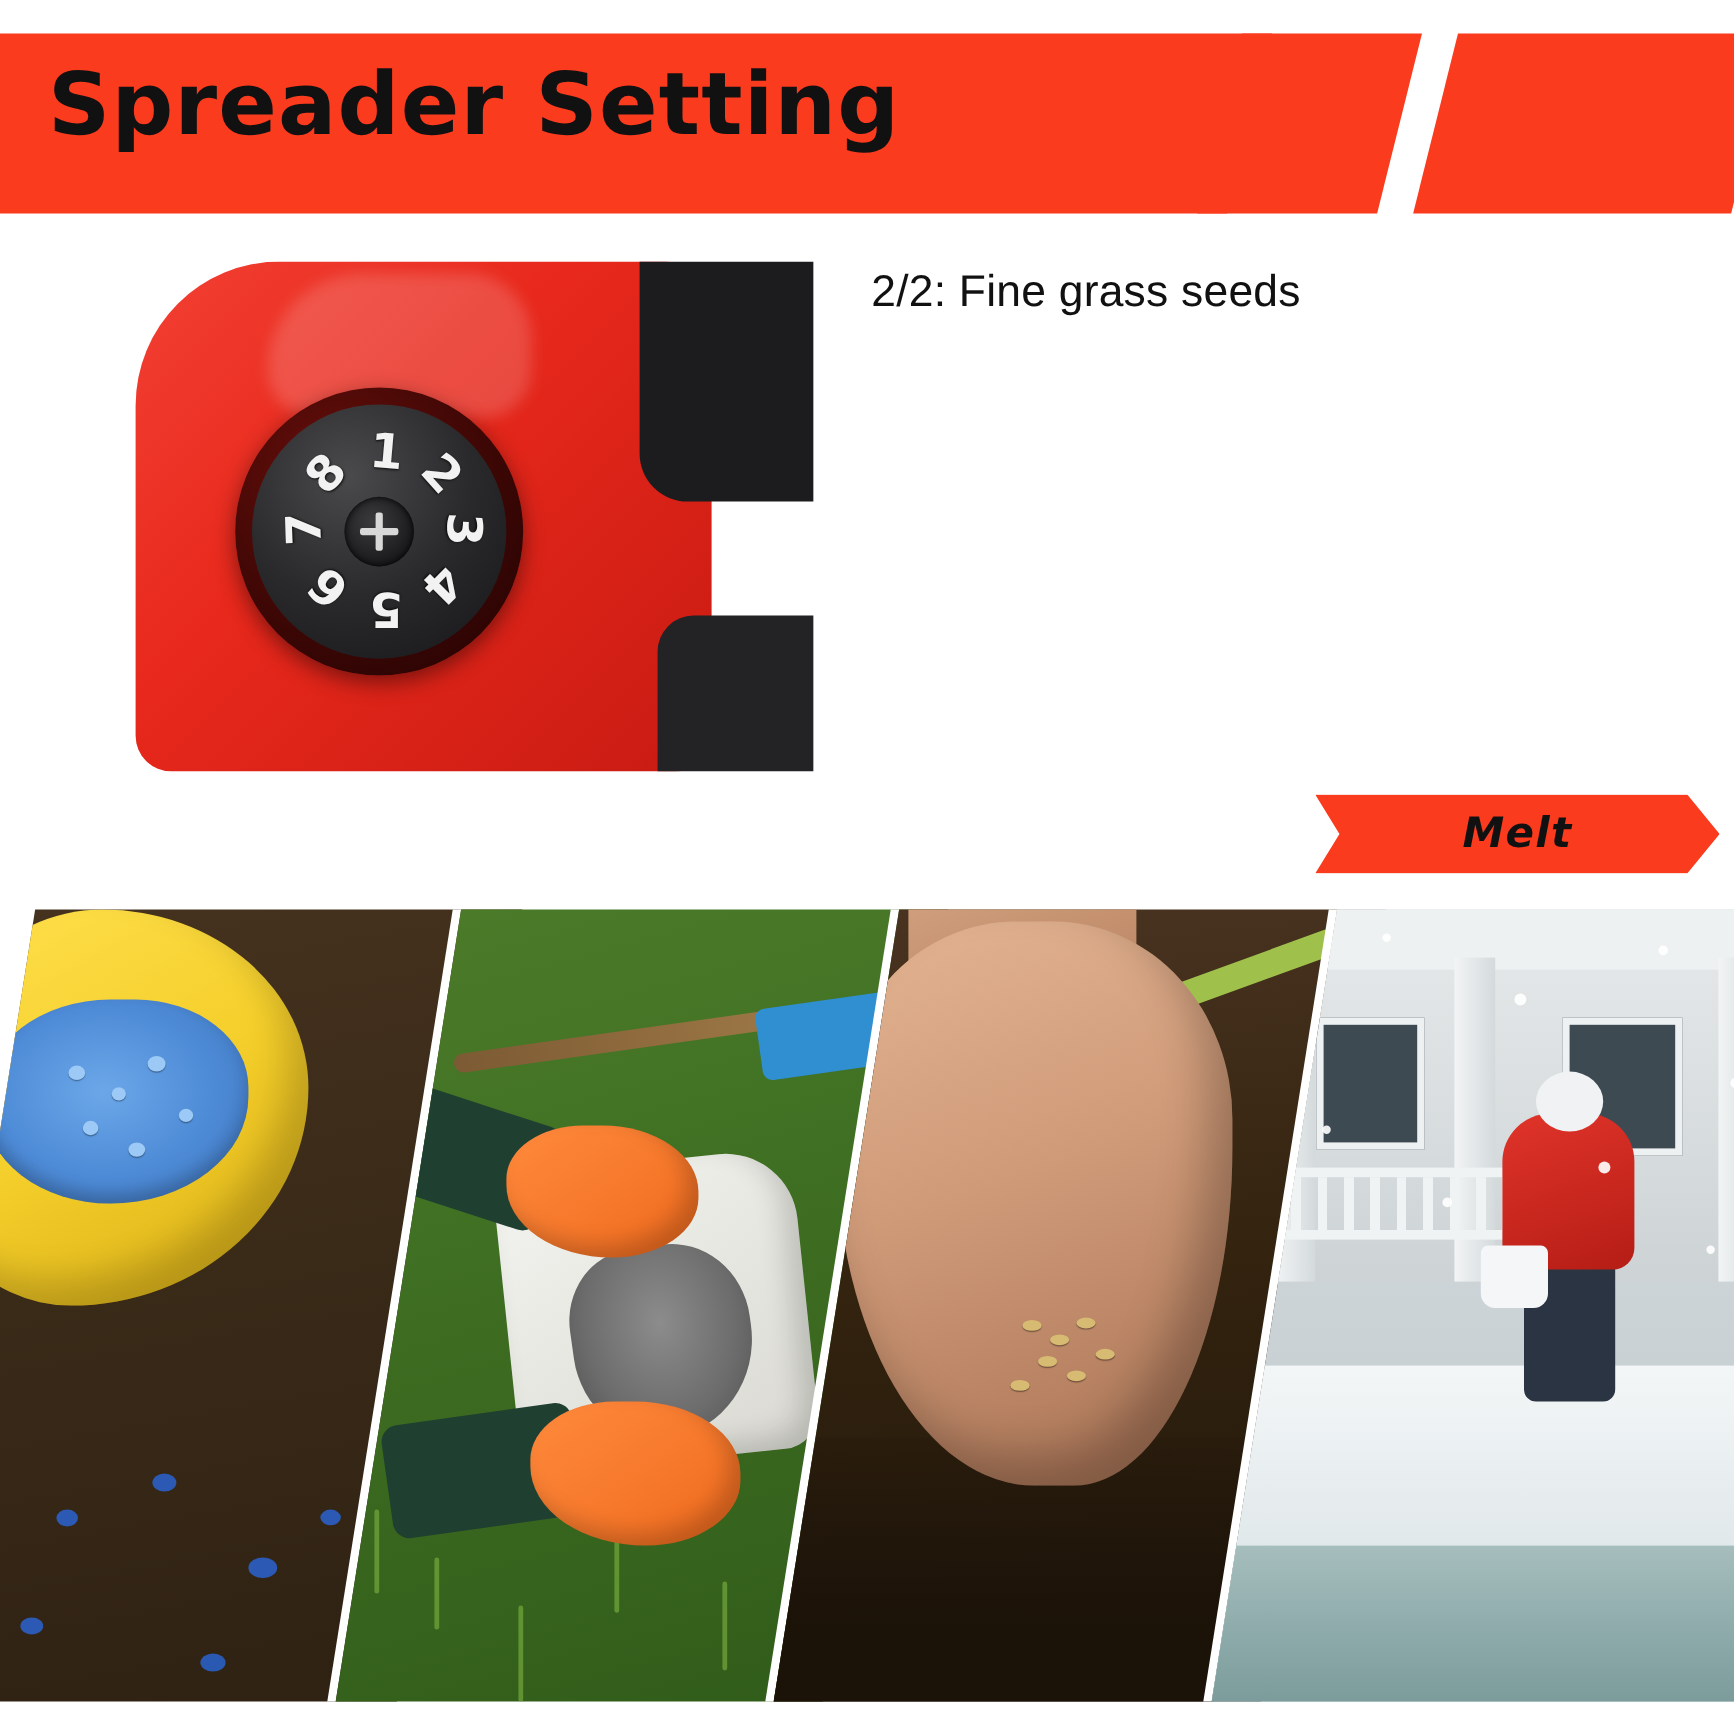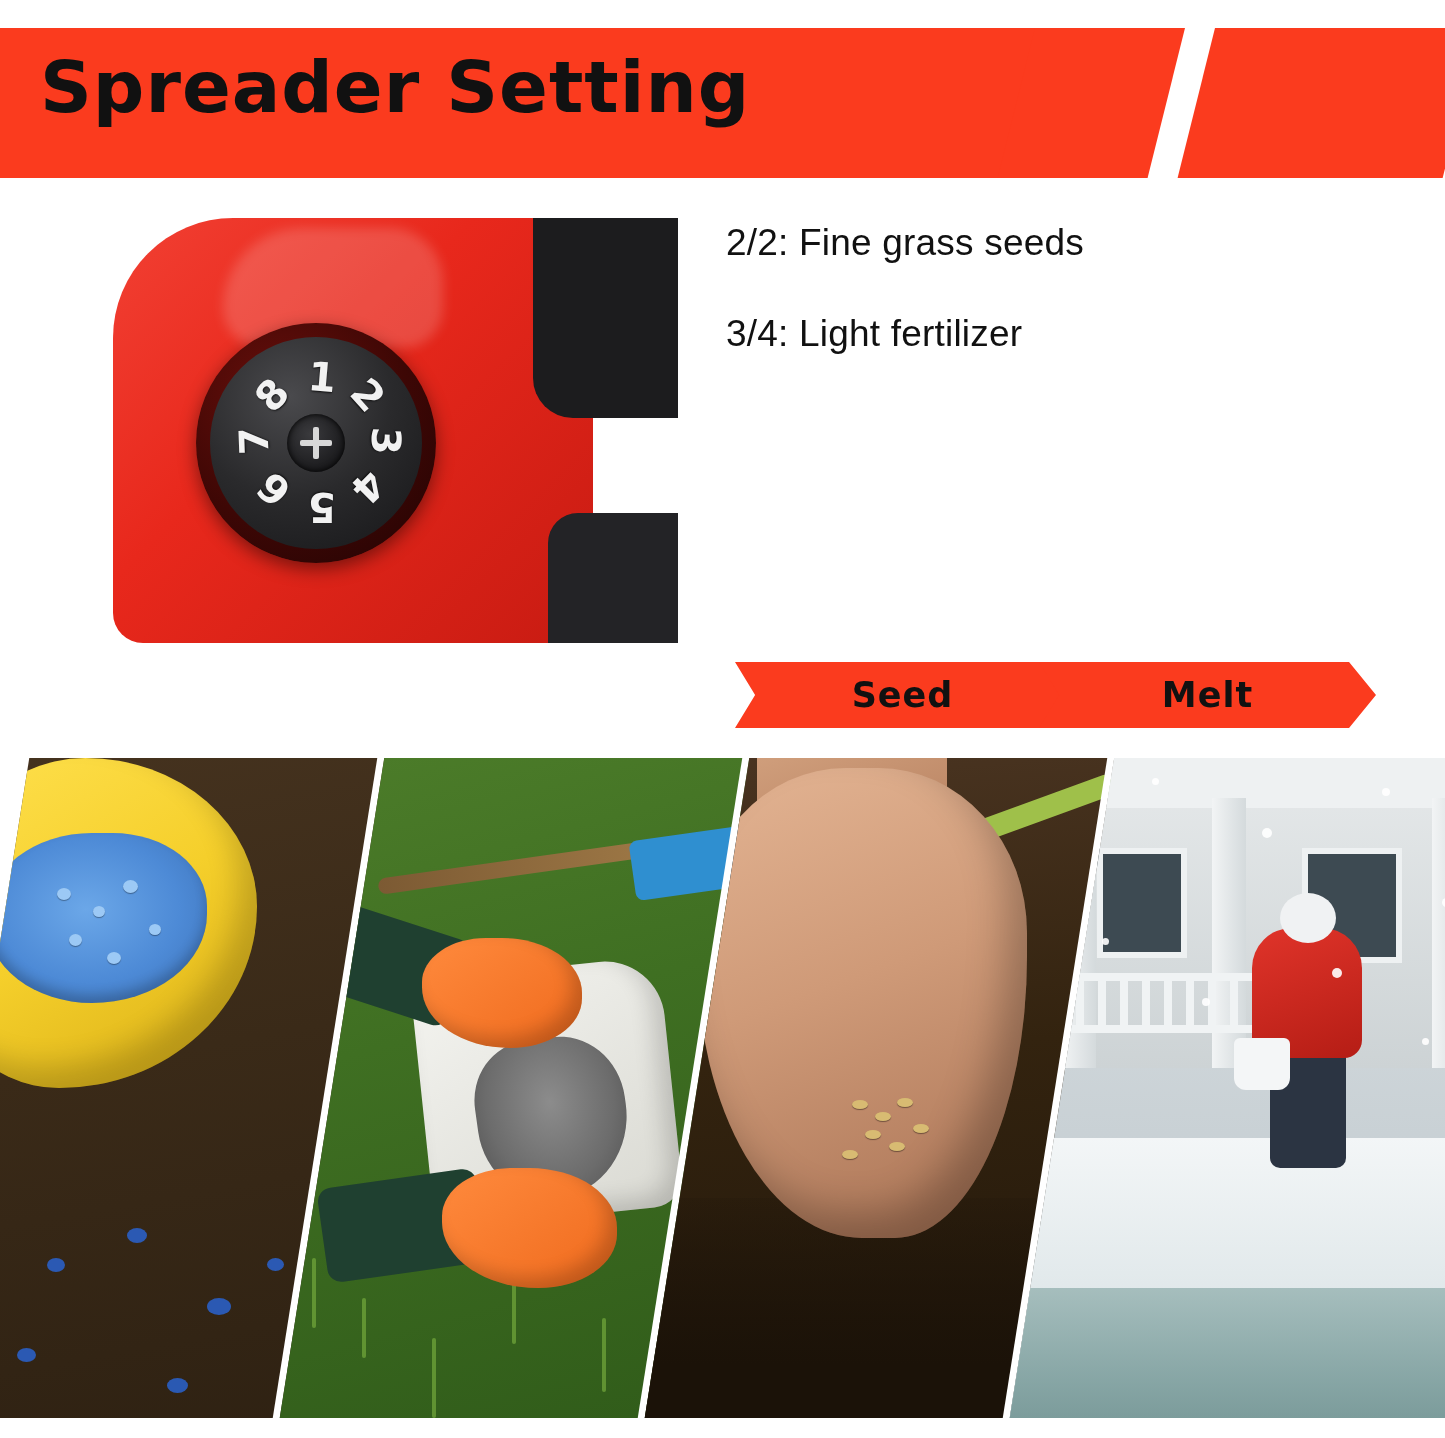--- a/index.html
+++ b/index.html
@@ -431,30 +431,25 @@
           <span style="left:-42px; top:46px; transform:translate(-50%,-50%) rotate(222deg);">6</span>
           <span style="left:-62px; top:-2px; transform:translate(-50%,-50%) rotate(268deg);">7</span>
           <span style="left:-44px; top:-48px; transform:translate(-50%,-50%) rotate(312deg);">8</span>
         </div>
       </div>
     </div>
   </div>
 
   <div class="legend">
     <div class="legend-row">2/2: Fine grass seeds</div>
-    <div class="legend-row">3/4: Light fertilizer</div>
   </div>
 </div>
 
 <div class="ribbons">
-  <div class="ribbon" style="left:735px; width:335px;">
-    <div class="ribbon-shape"></div>
-    <div class="ribbon-label">Seed</div>
-  </div>
-  <div class="ribbon" style="left:1039px; width:337px;">
+  <div class="ribbon" style="left:1096px; width:337px;font-style:italic;">
     <div class="ribbon-shape"></div>
     <div class="ribbon-label">Melt</div>
   </div>
 </div>
 
 <div class="strip">
 
   <div class="panel" style="left:-30px;">
     <div class="panel-inner p1">
       <div class="glove"></div>

